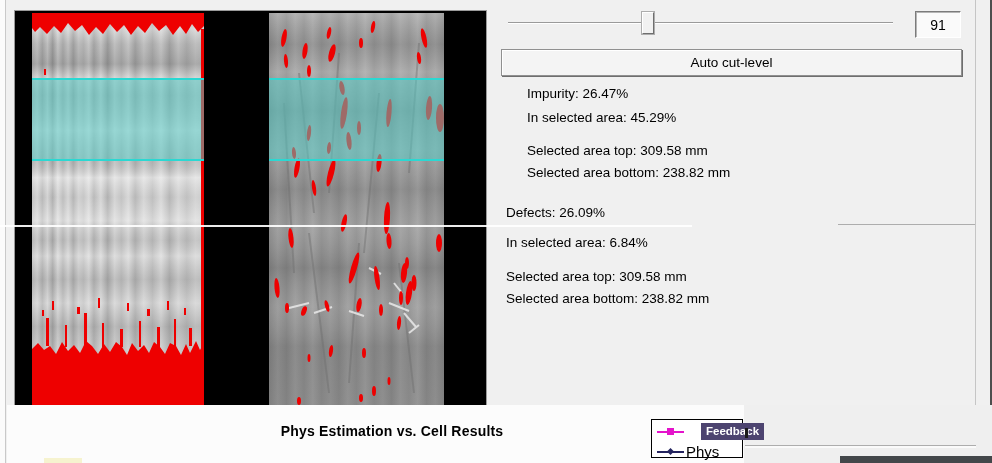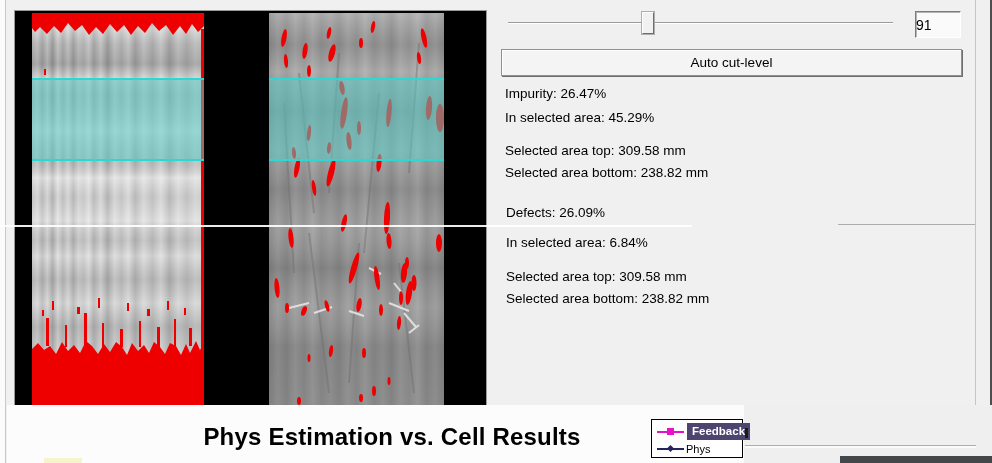--- a/index.html
+++ b/index.html
@@ -26,51 +26,51 @@
       border-bottom:2px solid var(--selection-cyan,#2bd8d2); }
   .red-fill { fill:var(--defect-red,#ee0000); }
   .cut-line-white { left:0; top:225px; width:692px; height:2px; background:rgba(255,255,255,0.92); z-index:5; }
 
   
   .slider-track { left:508px; top:22px; width:385px; height:2px; background:#9a9a9a; border-bottom:1px solid #ffffff; cursor:pointer; }
   .slider-thumb { left:642px; top:12px; width:12px; height:22px; background:#f1f1f1;
       border:1px solid; border-color:#ffffff #6e6e6e #6e6e6e #ffffff; box-shadow:0 0 0 1px #adadad; cursor:grab; }
   .value-box { left:915px; top:11px; width:46px; height:27px; background:#fafafa;
       border:1px solid; border-color:#7b7b7b #ffffff #ffffff #7b7b7b; box-shadow:inset 1px 1px 0 #b5b5b5; }
-  .value-box input { width:100%; height:100%; border:none; background:transparent; text-align:left;
+  .value-box input { width:100%; height:100%; border:none; background:transparent; text-align:center;
       font:14px "Liberation Sans", sans-serif; color:#000; outline:none; }
   .auto-btn { left:501px; top:49px; width:461px; height:27px; background:#f4f4f4;
       border:1px solid #909090; box-shadow:inset 1px 1px 0 #ffffff, 1px 1px 0 #6e6e6e;
       font-size:13.5px; text-align:center; line-height:25px; cursor:pointer; }
-  .stat { left:505px; height:16px; font-size:13.5px; white-space:nowrap; }
+  .stat { left:527px; height:16px; font-size:13.5px; white-space:nowrap; }
 
   
   .chart-strip { left:7px; top:405px; width:737px; height:58px; background:#fcfcfc; }
   .chart-title { position:absolute; left:175px; top:18px; width:420px; text-align:center;
-      font-size:24px; font-weight:bold; letter-spacing:0.2px; }
+      font-size:14px; font-weight:bold; letter-spacing:0.2px; }
   .yellow-fragment { position:absolute; left:37px; top:53px; width:38px; height:5px; background:#f6f3cf; }
 
   .bottom-right-area { left:744px; top:405px; width:248px; height:58px; background:#efefef; }
   .groove-dark  { position:absolute; left:1px; top:40px; width:231px; height:1px; background:#adadad; }
   .groove-light { position:absolute; left:1px; top:41px; width:231px; height:2px; background:#fafafa; }
   .dark-bar { position:absolute; left:96px; top:51px; width:152px; height:7px; background:#43474a; }
 
   
   .legend-box { left:651px; top:419px; width:92px; height:39px; background:#ffffff; border:1px solid #000; z-index:10; }
   .legend-row { position:absolute; left:0; display:flex; align-items:center; }
   .legend-row-feedback { top:3px; }
   .legend-row-phys { top:23px; }
   .lg-line { position:relative; width:27px; margin-left:5px; flex:none; }
   .lg-line-feedback { height:2px; background:var(--feedback-magenta,#e413cb); }
   .lg-line-phys { height:2px; background:var(--phys-navy,#24245f); }
   .lg-marker-sq { position:absolute; left:10px; top:-3px; width:7px; height:7px; background:var(--feedback-magenta,#e413cb); }
   .lg-marker-di { position:absolute; left:11px; top:-2px; width:5px; height:5px; background:var(--phys-navy,#24245f); transform:rotate(45deg); }
-  .lg-label-feedback { margin-left:3px; background:var(--legend-highlight,#4d4470); color:#fff;
+  .lg-label-feedback { margin-left:17px; background:var(--legend-highlight,#4d4470); color:#fff;
       font-size:11.5px; font-weight:bold; padding:2px 5px 3px 5px; }
-  .lg-label-phys { margin-left:2px; color:#000; font-size:11px; }
+  .lg-label-phys { margin-left:2px; color:#000; font-size:15px; }
   .occluded-fragment { left:745px; top:428px; width:3px; height:10px; background:#1a1a1a; z-index:11; }
 </style>
 </head>
 <body>
 
 <div class="abs left-white-edge"></div>
 
 <div class="abs viewer-panel">
 
   <div class="scan scan-left">

